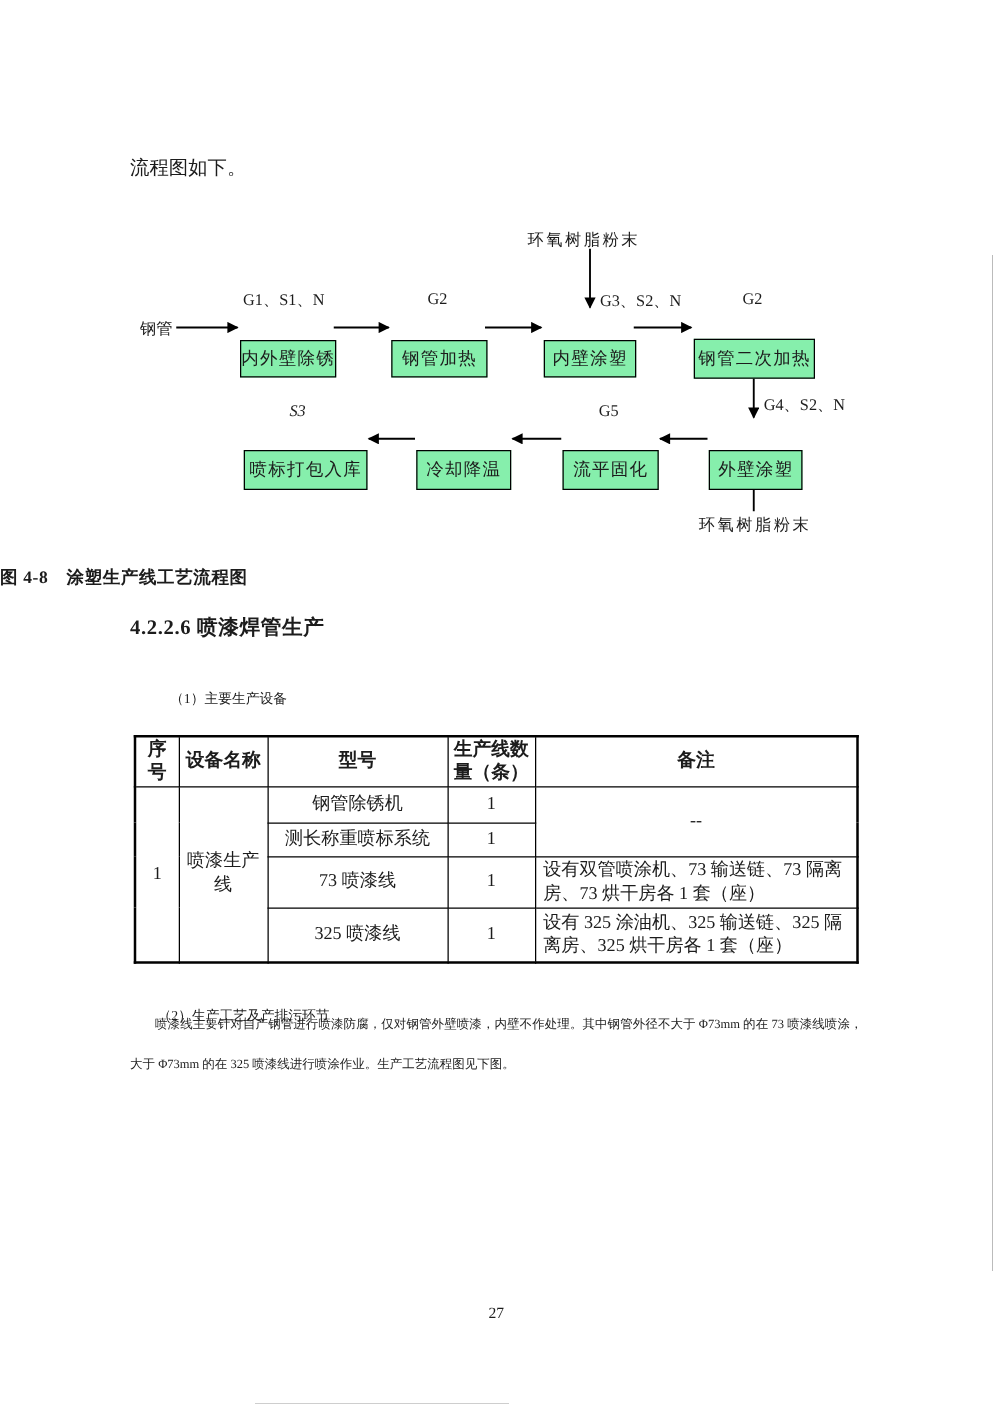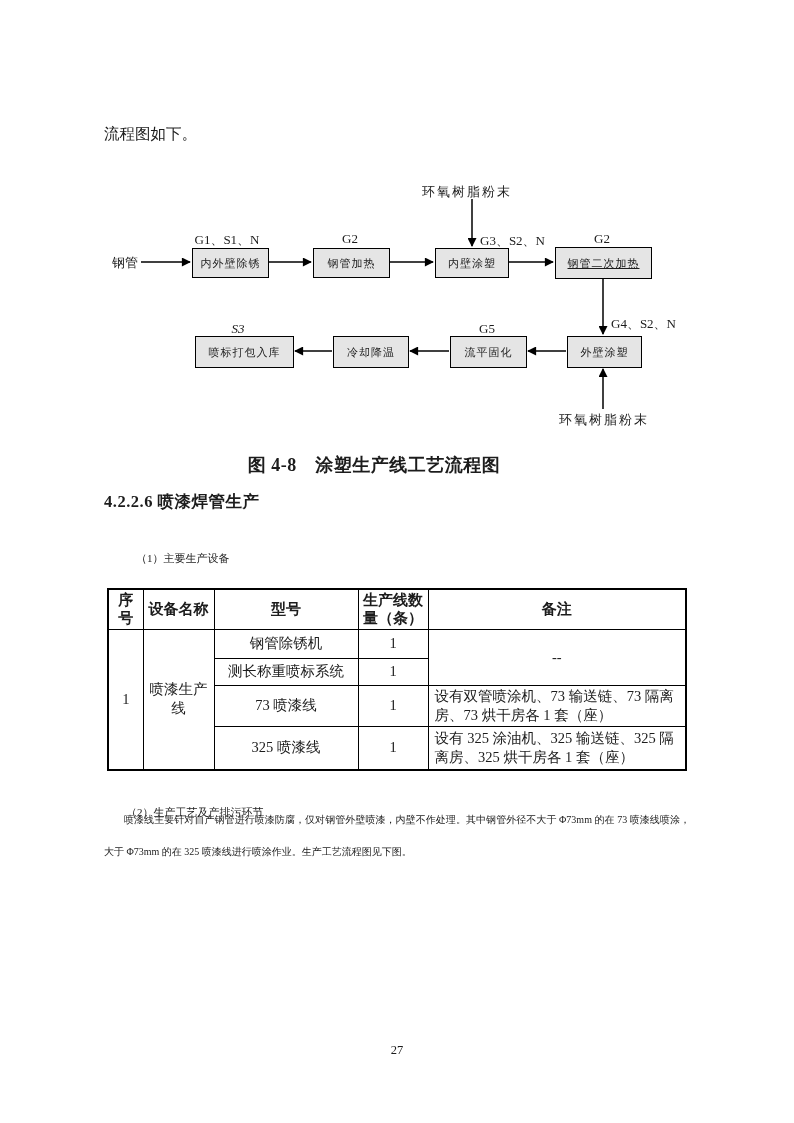--- a/index.html
+++ b/index.html
@@ -13,34 +13,34 @@
     overflow:hidden;
   }
   .abs{position:absolute;}
   .intro{left:104px;top:124px;font-size:15.5px;text-align:right;}
   
   .flowchart{left:0;top:0;width:794px;height:450px;}
   .fc-svg{position:absolute;left:0;top:0;}
   .fc-box{
     position:absolute;
     border:1.5px solid #000;
-    background:#e5e5e5;
+    background:#86efac;
     display:flex;align-items:center;justify-content:center;
-    font-size:11px;white-space:nowrap;letter-spacing:1px;
+    font-size:14px;white-space:nowrap;letter-spacing:1px;margin-top:24px;
   }
   .fc-anno{
     position:absolute;font-size:13px;white-space:nowrap;
     font-family:"Liberation Serif","DejaVu Serif",serif;
   }
   .fc-center{transform:translateX(-50%);}
   .fc-material{letter-spacing:2px;}
   
   .fig-caption,.tbl-caption{
-    left:0;width:748px;text-align:center;
-    font-weight:bold;font-size:18px;letter-spacing:.5px;
+    left:0;width:748px;
+    font-weight:bold;font-size:14px;letter-spacing:.5px;
   }
   .fig-caption{top:453px;}
   .tbl-caption{top:560px;}
   .sec-heading{left:104px;top:491px;font-size:16.5px;font-weight:bold;letter-spacing:.5px;}
   .sub-item{left:136px;font-size:11px;margin-top:24px;}
   .sub-item1{top:527px;}
   .sub-item2{top:781px;}
   
   .dev-table{
     left:107px;top:588px;width:578px;
@@ -103,21 +103,21 @@
     <div class="fc-anno fc-center" style="left:350px;top:231px;">G2</div>
     <div class="fc-anno" style="left:480px;top:232px;">G3、S2、N</div>
     <div class="fc-anno fc-center" style="left:602px;top:231px;">G2</div>
     <div class="fc-anno" style="left:611px;top:315px;">G4、S2、N</div>
     <div class="fc-anno fc-center" style="left:238px;top:321px;font-style:italic;">S3</div>
     <div class="fc-anno fc-center" style="left:487px;top:321px;">G5</div>
 
     <div class="fc-box" style="left:192px;top:248px;width:75px;height:28px;">内外壁除锈</div>
     <div class="fc-box" style="left:313px;top:248px;width:75px;height:28px;">钢管加热</div>
     <div class="fc-box" style="left:435px;top:248px;width:72px;height:28px;">内壁涂塑</div>
-    <div class="fc-box" style="left:555px;top:247px;width:95px;height:30px;text-decoration:underline;">钢管二次加热</div>
+    <div class="fc-box" style="left:555px;top:247px;width:95px;height:30px;">钢管二次加热</div>
     <div class="fc-box" style="left:567px;top:336px;width:73px;height:30px;">外壁涂塑</div>
     <div class="fc-box" style="left:450px;top:336px;width:75px;height:30px;">流平固化</div>
     <div class="fc-box" style="left:333px;top:336px;width:74px;height:30px;">冷却降温</div>
     <div class="fc-box" style="left:195px;top:336px;width:97px;height:30px;">喷标打包入库</div>
 
     <div class="fc-anno fc-center fc-material" style="left:604px;top:411px;">环氧树脂粉末</div>
   </div>
 
   <div class="abs fig-caption">图 4-8　涂塑生产线工艺流程图</div>
   <div class="abs sec-heading">4.2.2.6 喷漆焊管生产</div>

